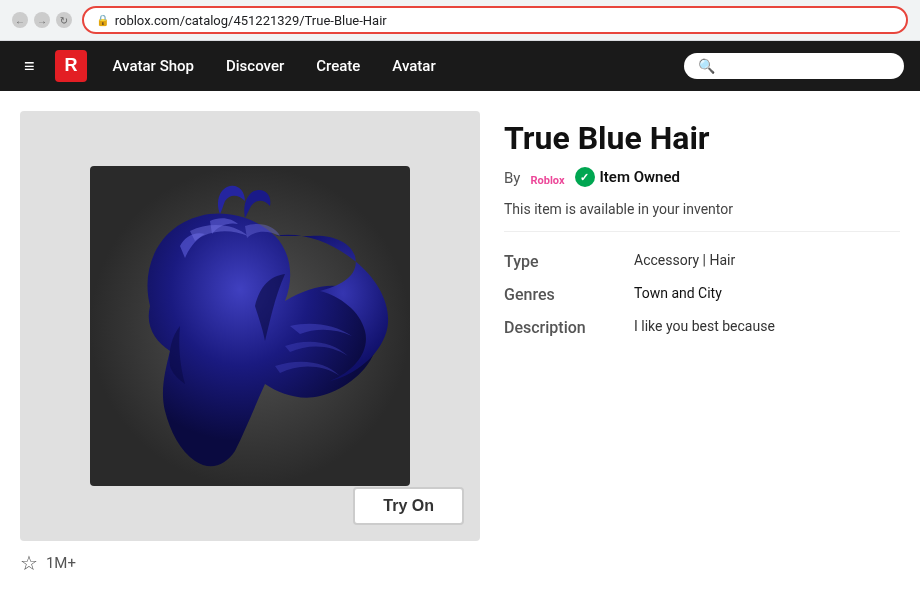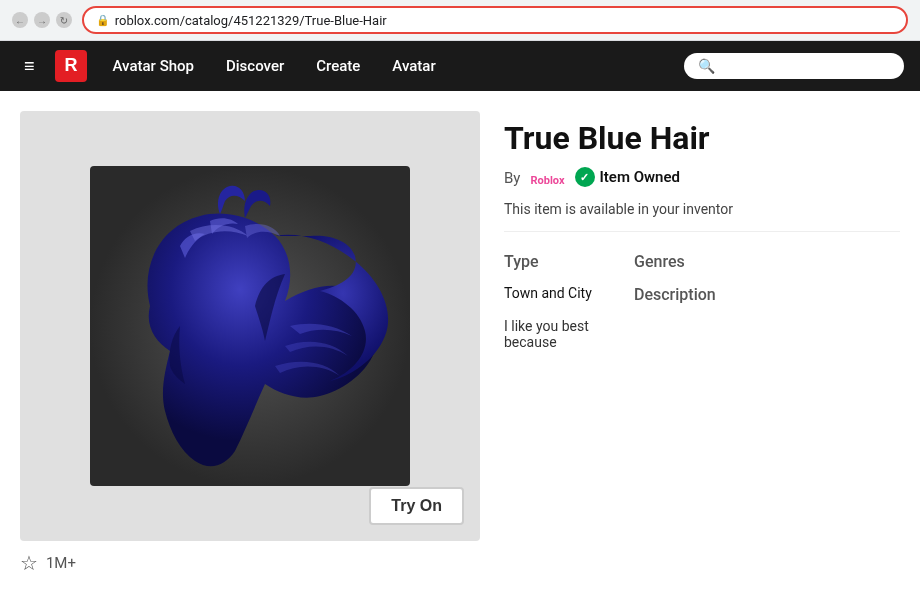--- a/index.html
+++ b/index.html
@@ -156,21 +156,21 @@
       position: absolute;
       bottom: 16px;
       right: 16px;
       display: flex;
       gap: 8px;
     }
     .img-btn {
       background: #fff;
       border: 2px solid #ccc;
       border-radius: 4px;
-      padding: 8px 20px;
+      padding: 8px 28px;
       font-size: 16px;
       font-weight: 600;
       cursor: pointer;
       color: #333;
     }
 
     
     .favorites-row {
       display: flex;
       align-items: center;
@@ -371,20 +371,21 @@
       <div class="owned-badge">
         <div class="owned-check">✓</div>
         <span>Item Owned</span>
       </div>
     </div>
 
     <div class="item-description-short">This item is available in your inventor</div>
 
     <div class="detail-table">
       <span class="detail-label">Type</span>
+      <span class="detail-value">Accessory | Hair</span>
 
       <span class="detail-label">Genres</span>
       <span class="detail-value bold">Town and City</span>
 
       <span class="detail-label">Description</span>
       <span class="detail-value">I like you best because</span>
     </div>
   </div>
 
 </div>

